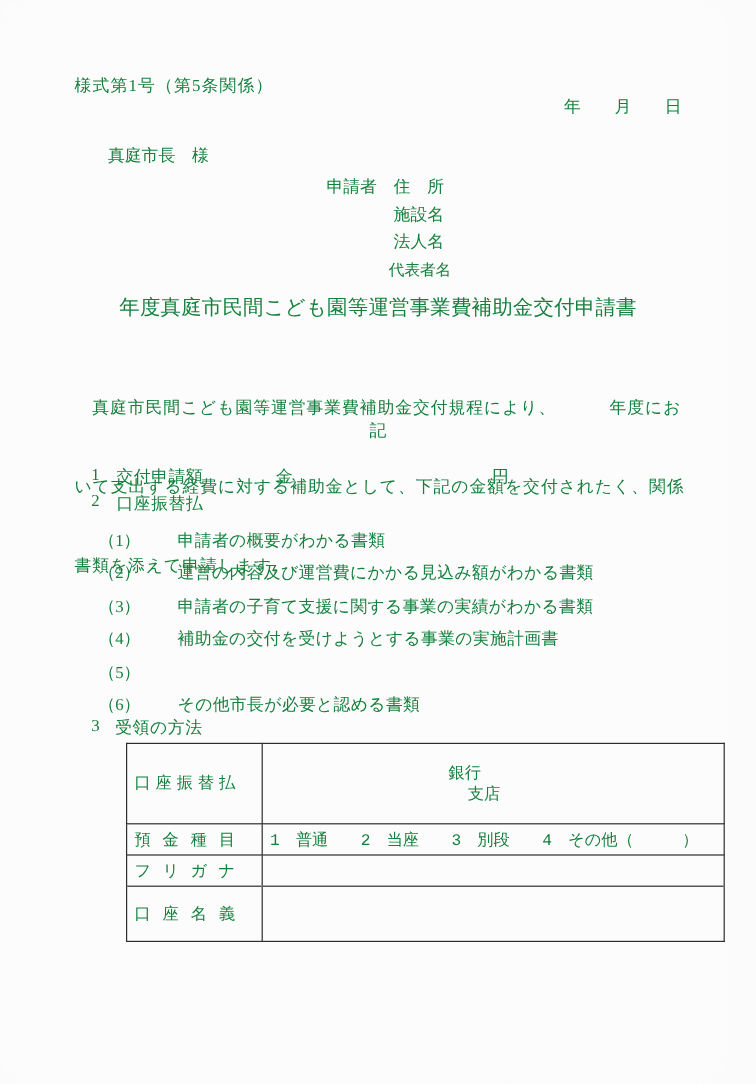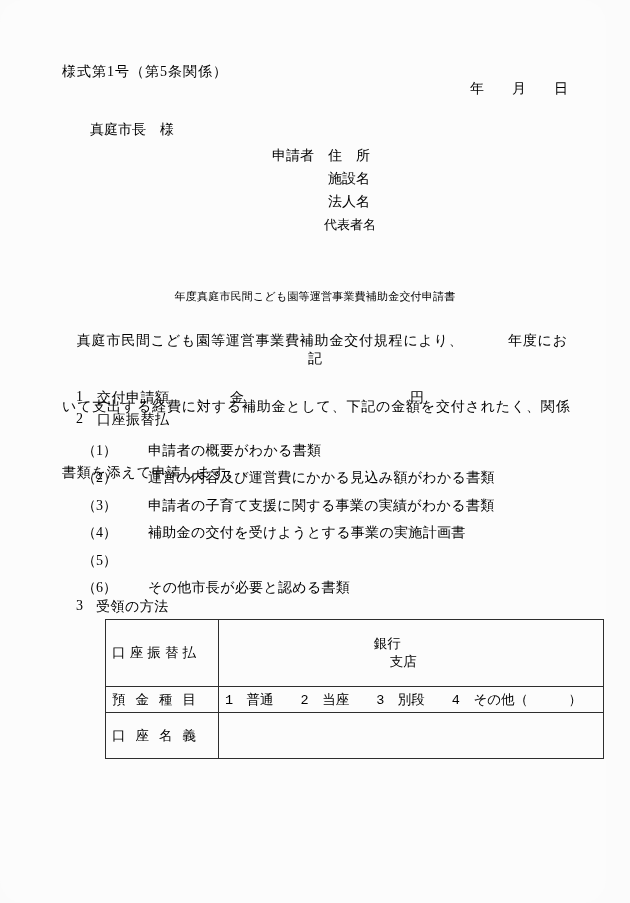--- a/index.html
+++ b/index.html
@@ -5,41 +5,40 @@
   html, body {
     margin: 0;
     padding: 0;
     background: #fbfbfb;
   }
   .page {
     position: relative;
     width: 606px;
     height: 903px;
     background: #fcfcfc;
-    color: #000000;
+    color: #15803d;
     font-family: "Liberation Serif", "DejaVu Serif", serif;
     font-size: 14px;
     overflow: hidden;
     border-radius: 24px;
   }
   .abs { position: absolute; white-space: pre; }
 
   .form-number   { left: 62px;  top: 63px;  letter-spacing: 1px; }
   .date-line     { left: 470px; top: 80px;  }
   .addressee     { left: 90px;  top: 121px; }
   .app-heading   { left: 272px; top: 147px; }
   .app-facility  { left: 328px; top: 170px; }
   .app-corp      { left: 328px; top: 193px; }
   .app-rep       { left: 324px; top: 216px; font-size: 13px; }
 
   .doc-title {
     left: 0; top: 245px; width: 630px;
-    text-align: center; font-size: 11px; letter-spacing: 0.2px;
+    text-align: center; font-size: 17px; letter-spacing: 0.2px;
     white-space: pre;
-    margin-top: 44px;
   }
   .body-par {
     left: 62px; top: 286px; width: 520px;
     line-height: 22px; letter-spacing: 0.8px;
   }
   .body-par div { white-space: pre; }
   .record-mark {
     left: 0; top: 350px; width: 630px; text-align: center; white-space: pre;
   }
 
@@ -139,20 +138,26 @@
         <span class="bank-suffix">銀行</span>
         <span class="branch-suffix">支店</span>
       </td>
     </tr>
     <tr class="r-std">
       <td class="lbl">
             <div class="dist">預金種目</div>
           </td>
       <td class="val">1　普通　　2　当座　　3　別段　　4　その他（　　　）</td>
     </tr>
+    <tr class="r-std r-dotted">
+      <td class="lbl">
+            <div class="dist">フリガナ</div>
+          </td>
+      <td class="val"></td>
+    </tr>
     <tr class="r-tall">
       <td class="lbl">
             <div class="dist">口座名義</div>
           </td>
       <td class="val"></td>
     </tr>
   </tbody>
     </table>
 
 </div>

